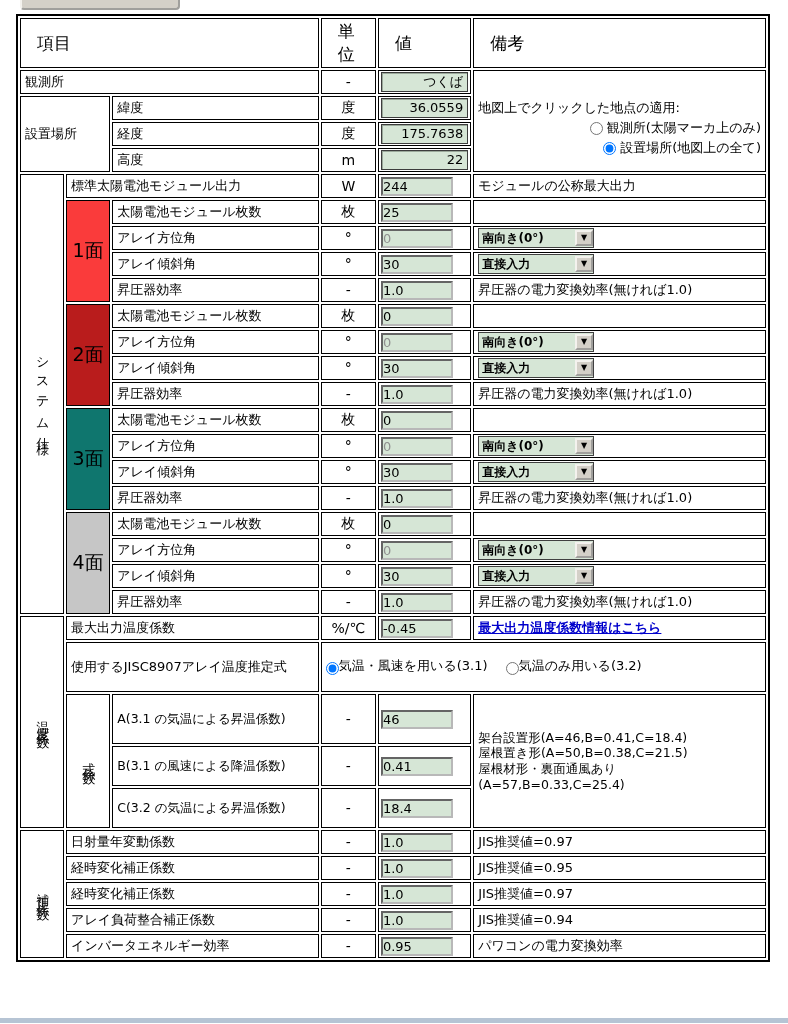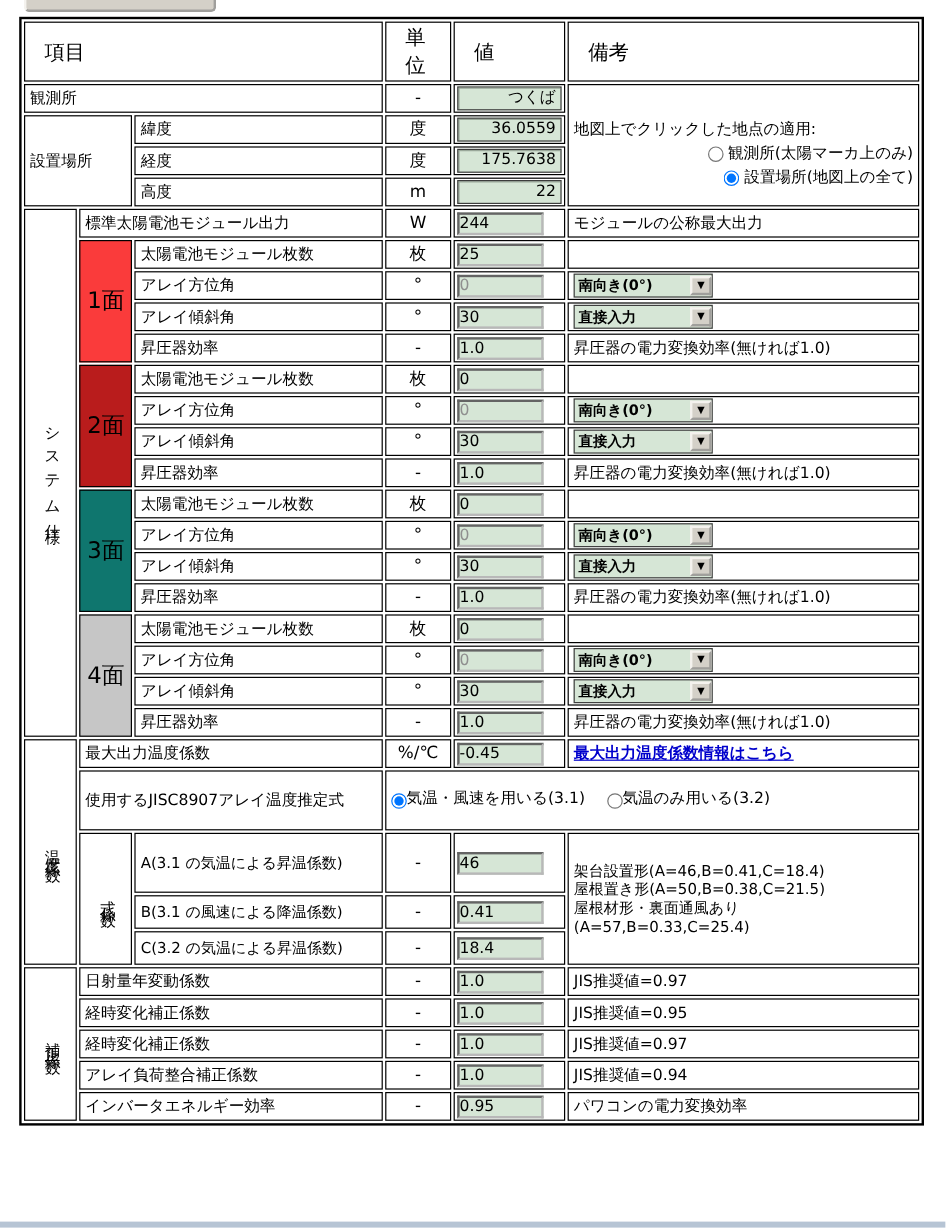--- a/index.html
+++ b/index.html
@@ -18,21 +18,21 @@
     background:#fff; table-layout:fixed;
   }
   col.c-sec{width:44px;} col.c-face{width:44px;} col.c-item{width:206px;}
   col.c-unit{width:55px;} col.c-val{width:93px;} col.c-rem{width:292px;}
   th, td { border:1px solid #000; padding:1px 4px; font-size:13px; vertical-align:middle; overflow:hidden; }
   th { font-size:17px; font-weight:normal; text-align:left; height:24px;padding-left:16px; }
   tr.rh-sm td { height:20px; }
   tr.rh-std td { height:24px; }
   tr.rh-formula td { height:50px; }
   tr.rh-a td { height:50px; }
-  tr.rh-bc td { height:28px; }
+  tr.rh-bc td { height:40px; }
   td.label { text-align:left; }
   td.unit { text-align:center; font-size:14px; }
   td.val { padding:1px 2px; }
   td.remark { text-align:left; font-size:13px; }
   td.seccell { text-align:center; }
   .vlabel {
     writing-mode:vertical-rl; text-orientation:upright;
     display:inline-block; letter-spacing:5px; font-size:13px; line-height:1.1;
   }
   td.face-cell { text-align:center; font-size:19px; padding:0; }

